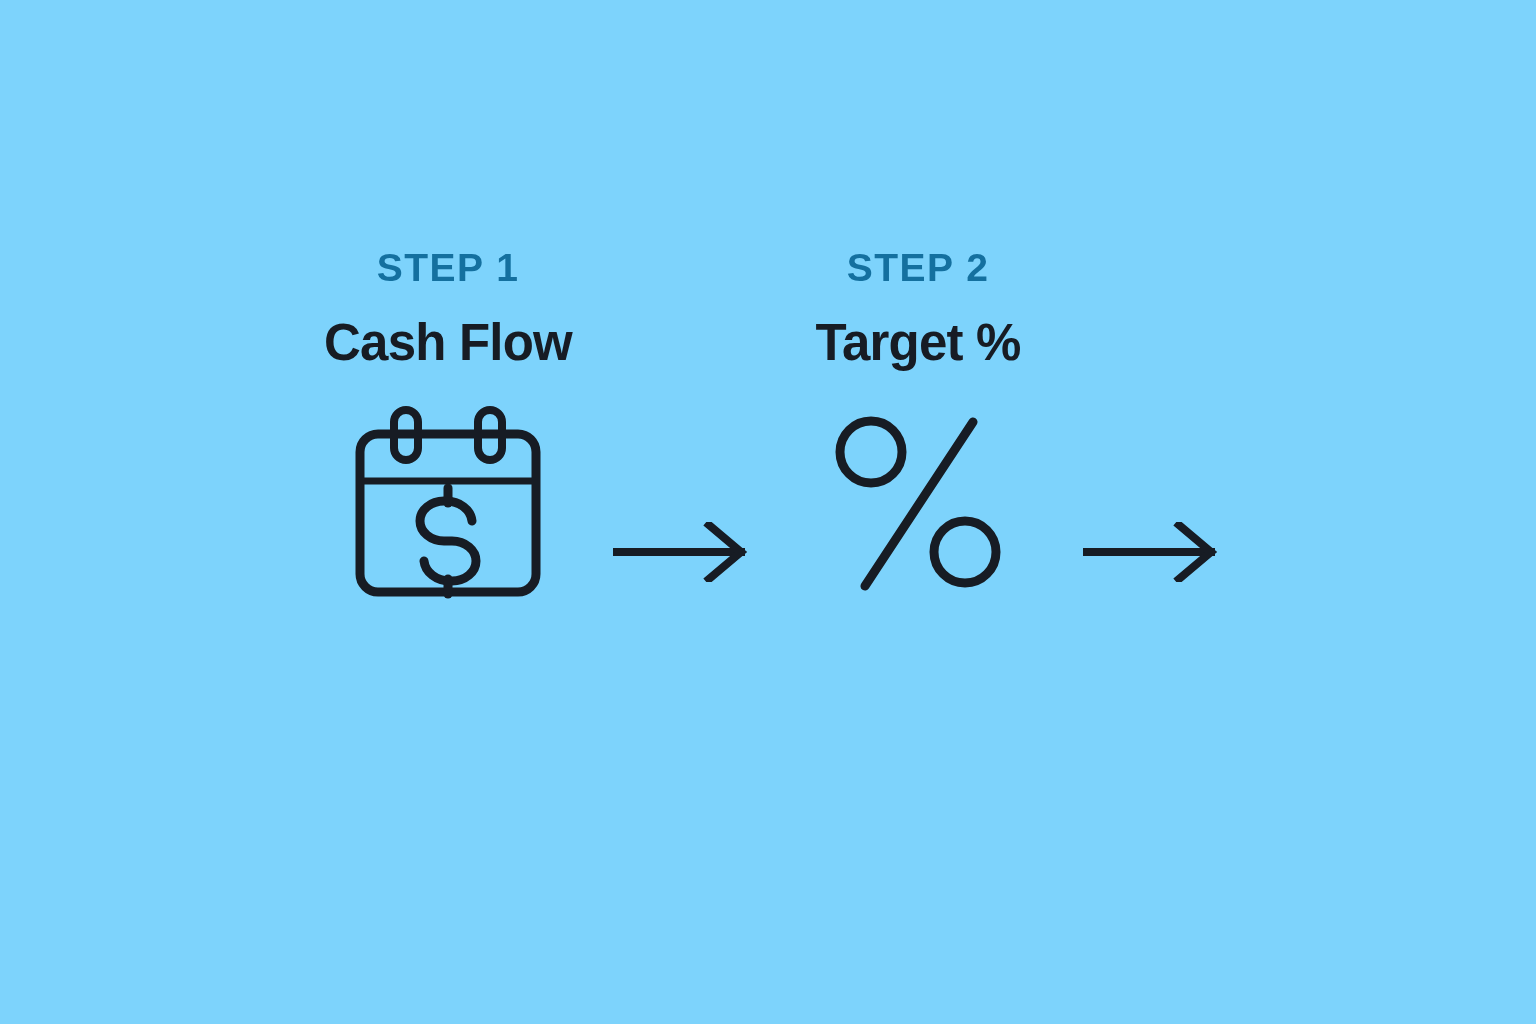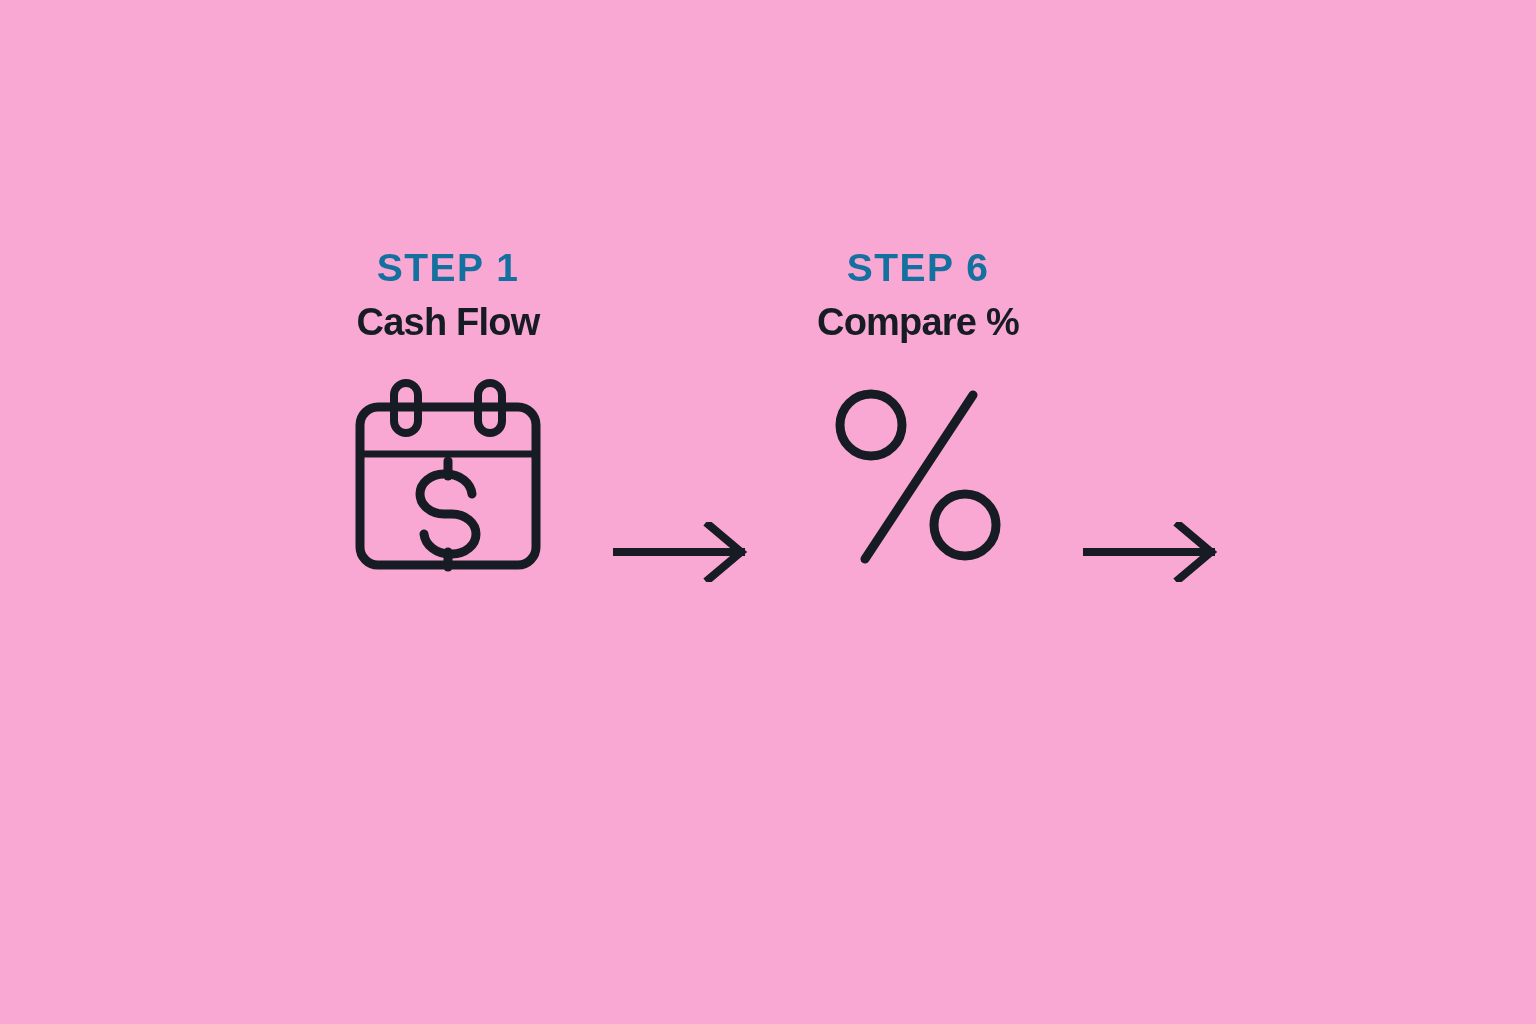--- a/index.html
+++ b/index.html
@@ -11,21 +11,21 @@
     width: 1536px;
     height: 1024px;
     background: #fbfbfb;
     font-family: "Liberation Sans", sans-serif;
     overflow: hidden;
   }
   #canvas {
     position: relative;
     width: 1536px;
     height: 1024px;
-    background: #f9a8d4;
+    background: #7dd3fc;
   }
 
   
   .flow {
     position: absolute;
     left: 0;
     top: 248px;
     width: 1536px;
     height: 440px;
     display: flex;
@@ -44,22 +44,22 @@
   .step-eyebrow {
     font-size: 39px;
     font-weight: 600;
     letter-spacing: 1.5px;
     color: #14709f;
     line-height: 1;
     white-space: nowrap;
   }
 
   .step-title {
-    margin-top: 15px;
-    font-size: 38px;
+    margin-top: 28px;
+    font-size: 51px;
     font-weight: 700;
     letter-spacing: -0.8px;
     color: #171c24;
     line-height: 1.08;
     text-align: center;
     max-width: 300px;
   }
 
   .step-icon {
     margin-top: 34px;
@@ -124,22 +124,22 @@
     <div class="arrow">
       <svg width="140" height="60" viewBox="0 0 140 60" aria-hidden="true">
         <g class="ink" stroke-width="8" stroke-linecap="square" stroke-linejoin="miter">
           <line x1="4" y1="30" x2="128" y2="30"></line>
           <polyline points="96,3 128,30 96,57"></polyline>
         </g>
       </svg>
     </div>
 
     <div class="step two">
-      <div class="step-eyebrow">STEP 6</div>
-      <div class="step-title">Compare %</div>
+      <div class="step-eyebrow">STEP 2</div>
+      <div class="step-title">Target %</div>
       <div class="step-icon">
         <svg width="190" height="190" viewBox="0 0 190 190" aria-hidden="true">
           <g class="ink" stroke-width="9" stroke-linecap="round">
             <circle cx="48" cy="44" r="31"></circle>
             <circle cx="142" cy="144" r="31"></circle>
             <line x1="42" y1="178" x2="150" y2="14"></line>
           </g>
         </svg>
       </div>
     </div>

